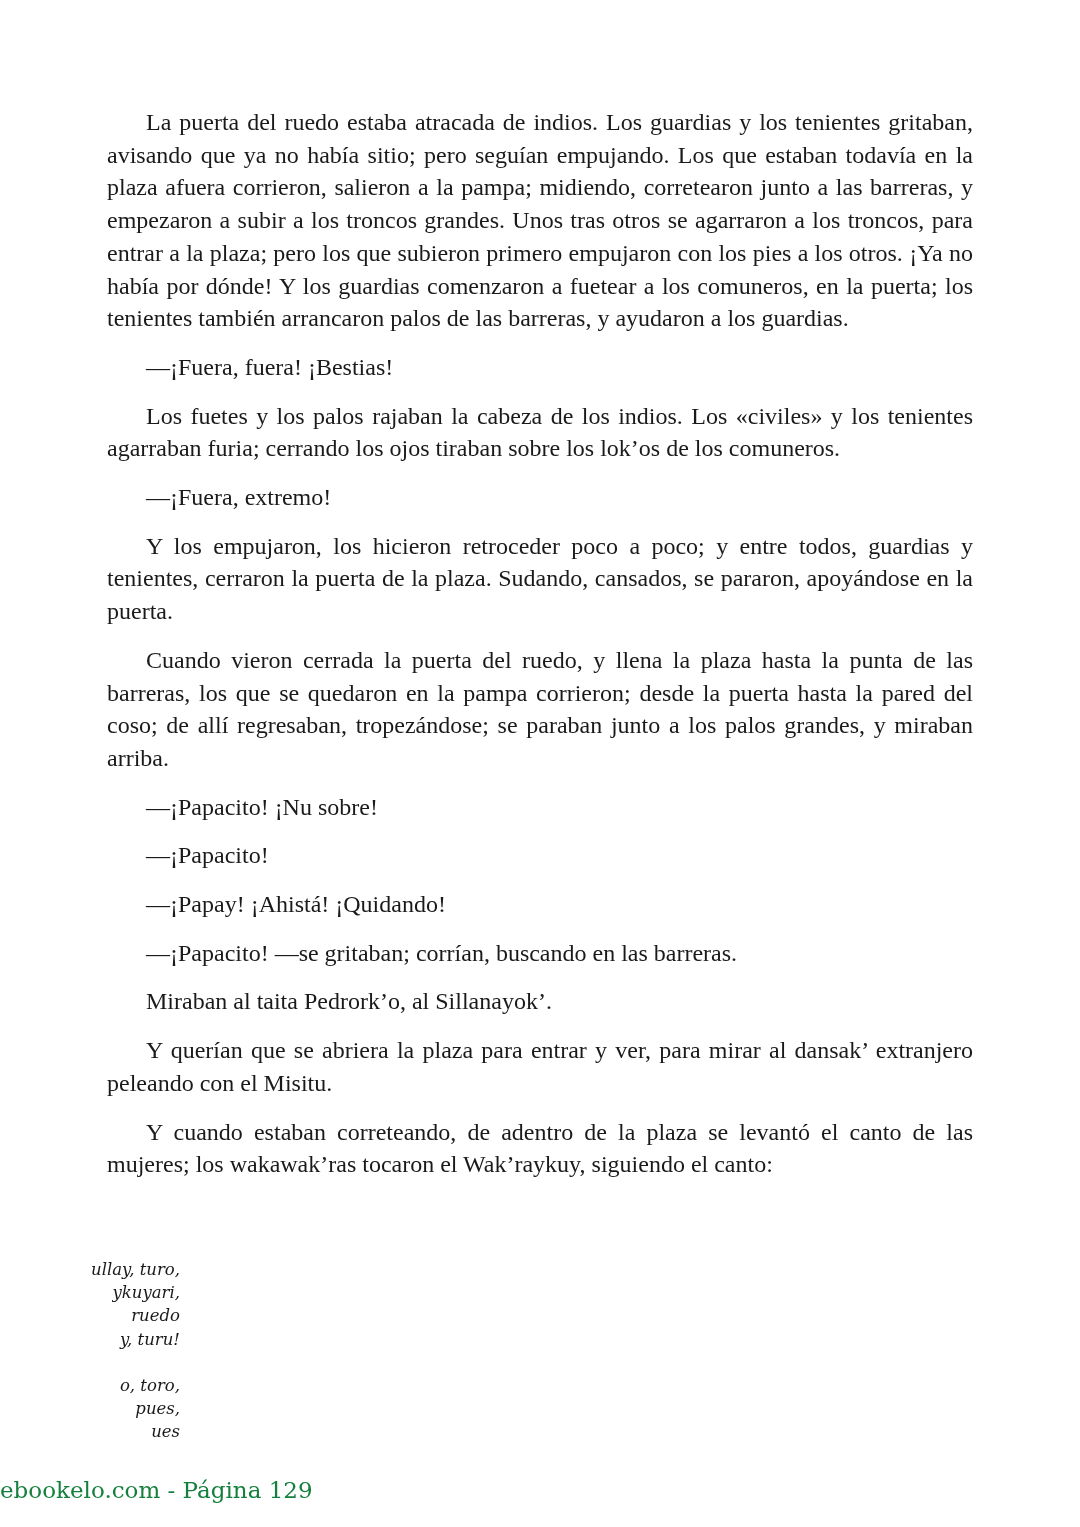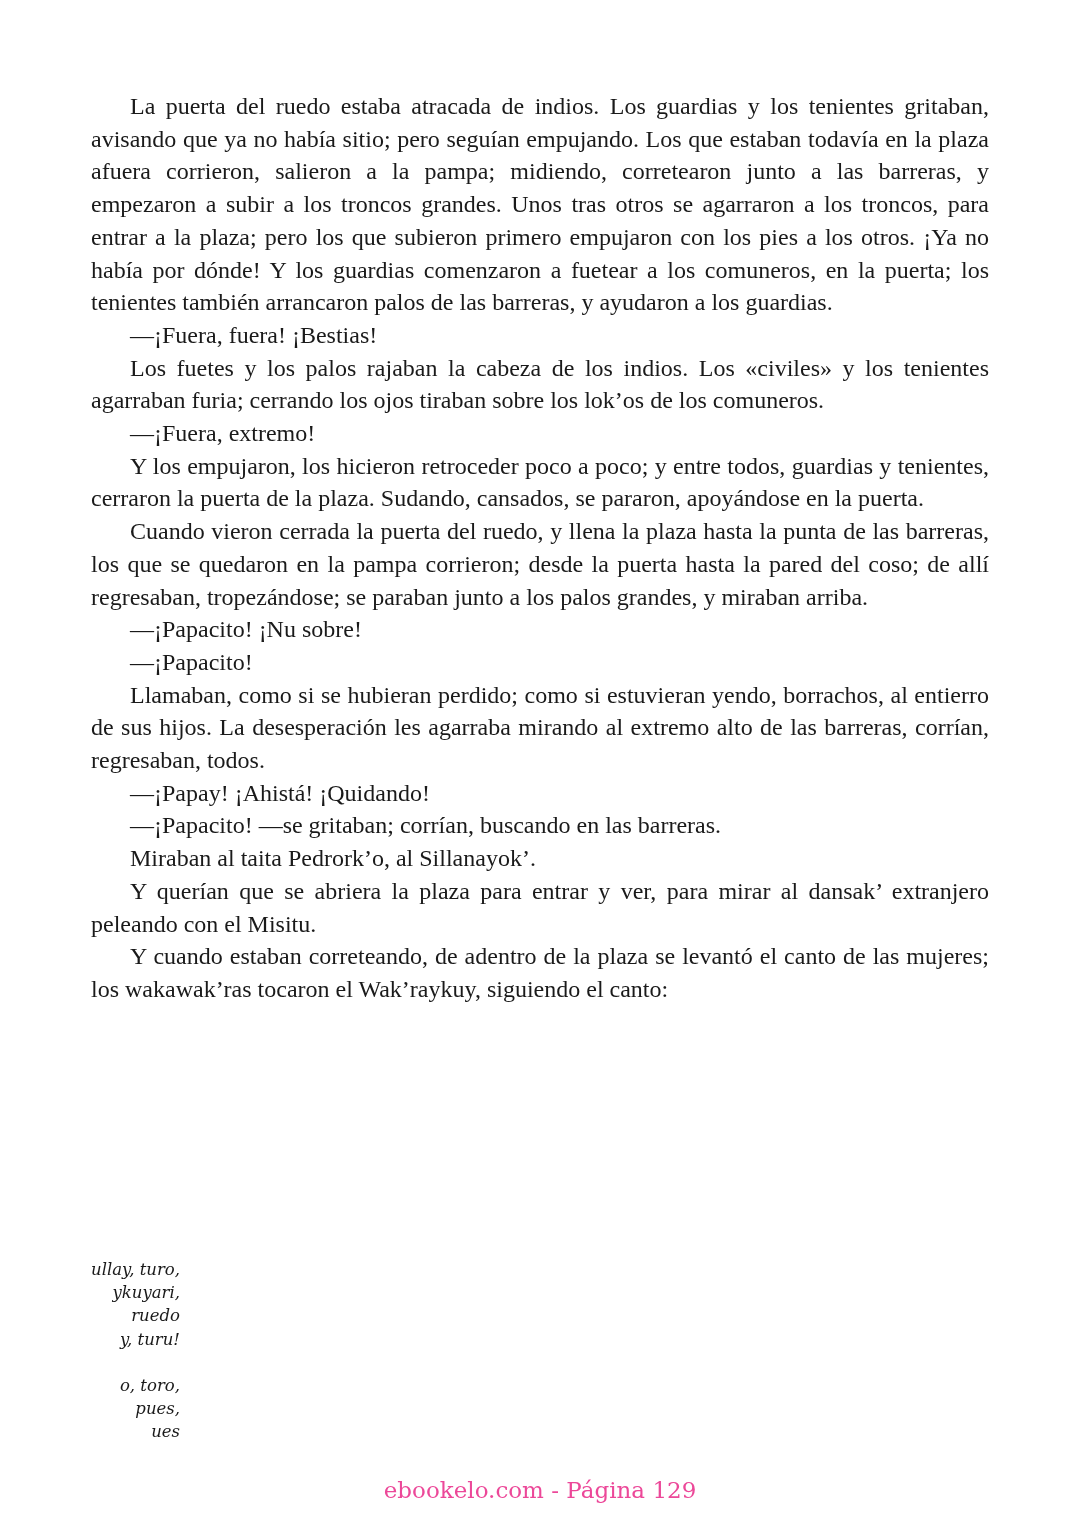--- a/index.html
+++ b/index.html
@@ -17,21 +17,21 @@
     }
     .page-body {
       position: absolute;
       left: 91px;
       top: 90px;
       width: 898px;
       font-size: 24px;
       line-height: 32.7px;
     }
     .page-body p {
-      margin: 0;
+      margin: 16px;
       text-indent: 39px;
       text-align: justify;
       hyphens: none;
     }
     .verse {
       position: absolute;
       left: 0;
       top: 1258px;
       width: 240px;
       font-family: "DejaVu Serif", "Liberation Serif", serif;
@@ -54,40 +54,38 @@
     }
     .verse-line > span {
       direction: ltr;
       unicode-bidi: embed;
     }
     .footer {
       position: absolute;
       left: 0;
       right: 0;
       top: 1474px;
-      text-align: center;
       font-family: "DejaVu Serif", "Liberation Serif", serif;
       font-size: 23px;
       line-height: 32px;
-      color: #ec4899;
+      color: #15803d;
     }
   </style>
 </head>
 <body>
 
 <main class="page-body">
   <p>La puerta del ruedo estaba atracada de indios. Los guardias y los tenientes gritaban, avisando que ya no había sitio; pero seguían empujando. Los que estaban todavía en la plaza afuera corrieron, salieron a la pampa; midiendo, corretearon junto a las barreras, y empezaron a subir a los troncos grandes. Unos tras otros se agarraron a los troncos, para entrar a la plaza; pero los que subieron primero empujaron con los pies a los otros. ¡Ya no había por dónde! Y los guardias comenzaron a fuetear a los comuneros, en la puerta; los tenientes también arrancaron palos de las barreras, y ayudaron a los guardias.</p>
   <p>—¡Fuera, fuera! ¡Bestias!</p>
   <p>Los fuetes y los palos rajaban la cabeza de los indios. Los «civiles» y los tenientes agarraban furia; cerrando los ojos tiraban sobre los lok’os de los comuneros.</p>
   <p>—¡Fuera, extremo!</p>
   <p>Y los empujaron, los hicieron retroceder poco a poco; y entre todos, guardias y tenientes, cerraron la puerta de la plaza. Sudando, cansados, se pararon, apoyándose en la puerta.</p>
   <p>Cuando vieron cerrada la puerta del ruedo, y llena la plaza hasta la punta de las barreras, los que se quedaron en la pampa corrieron; desde la puerta hasta la pared del coso; de allí regresaban, tropezándose; se paraban junto a los palos grandes, y miraban arriba.</p>
   <p>—¡Papacito! ¡Nu sobre!</p>
   <p>—¡Papacito!</p>
-  <p>Llamaban, como si se hubieran perdido; como si estuvieran yendo, borrachos, al entierro de sus hijos. La desesperación les agarraba mirando al extremo alto de las barreras, corrían, regresaban, todos.</p>
   <p>—¡Papay! ¡Ahistá! ¡Quidando!</p>
   <p>—¡Papacito! —se gritaban; corrían, buscando en las barreras.</p>
   <p>Miraban al taita Pedrork’o, al Sillanayok’.</p>
   <p>Y querían que se abriera la plaza para entrar y ver, para mirar al dansak’ extranjero peleando con el Misitu.</p>
   <p>Y cuando estaban correteando, de adentro de la plaza se levantó el canto de las mujeres; los wakawak’ras tocaron el Wak’raykuy, siguiendo el canto:</p>
 </main>
 
 <section class="verse">
   <div class="stanza">
     <span class="verse-line"><span>ullay, turo,</span></span>

